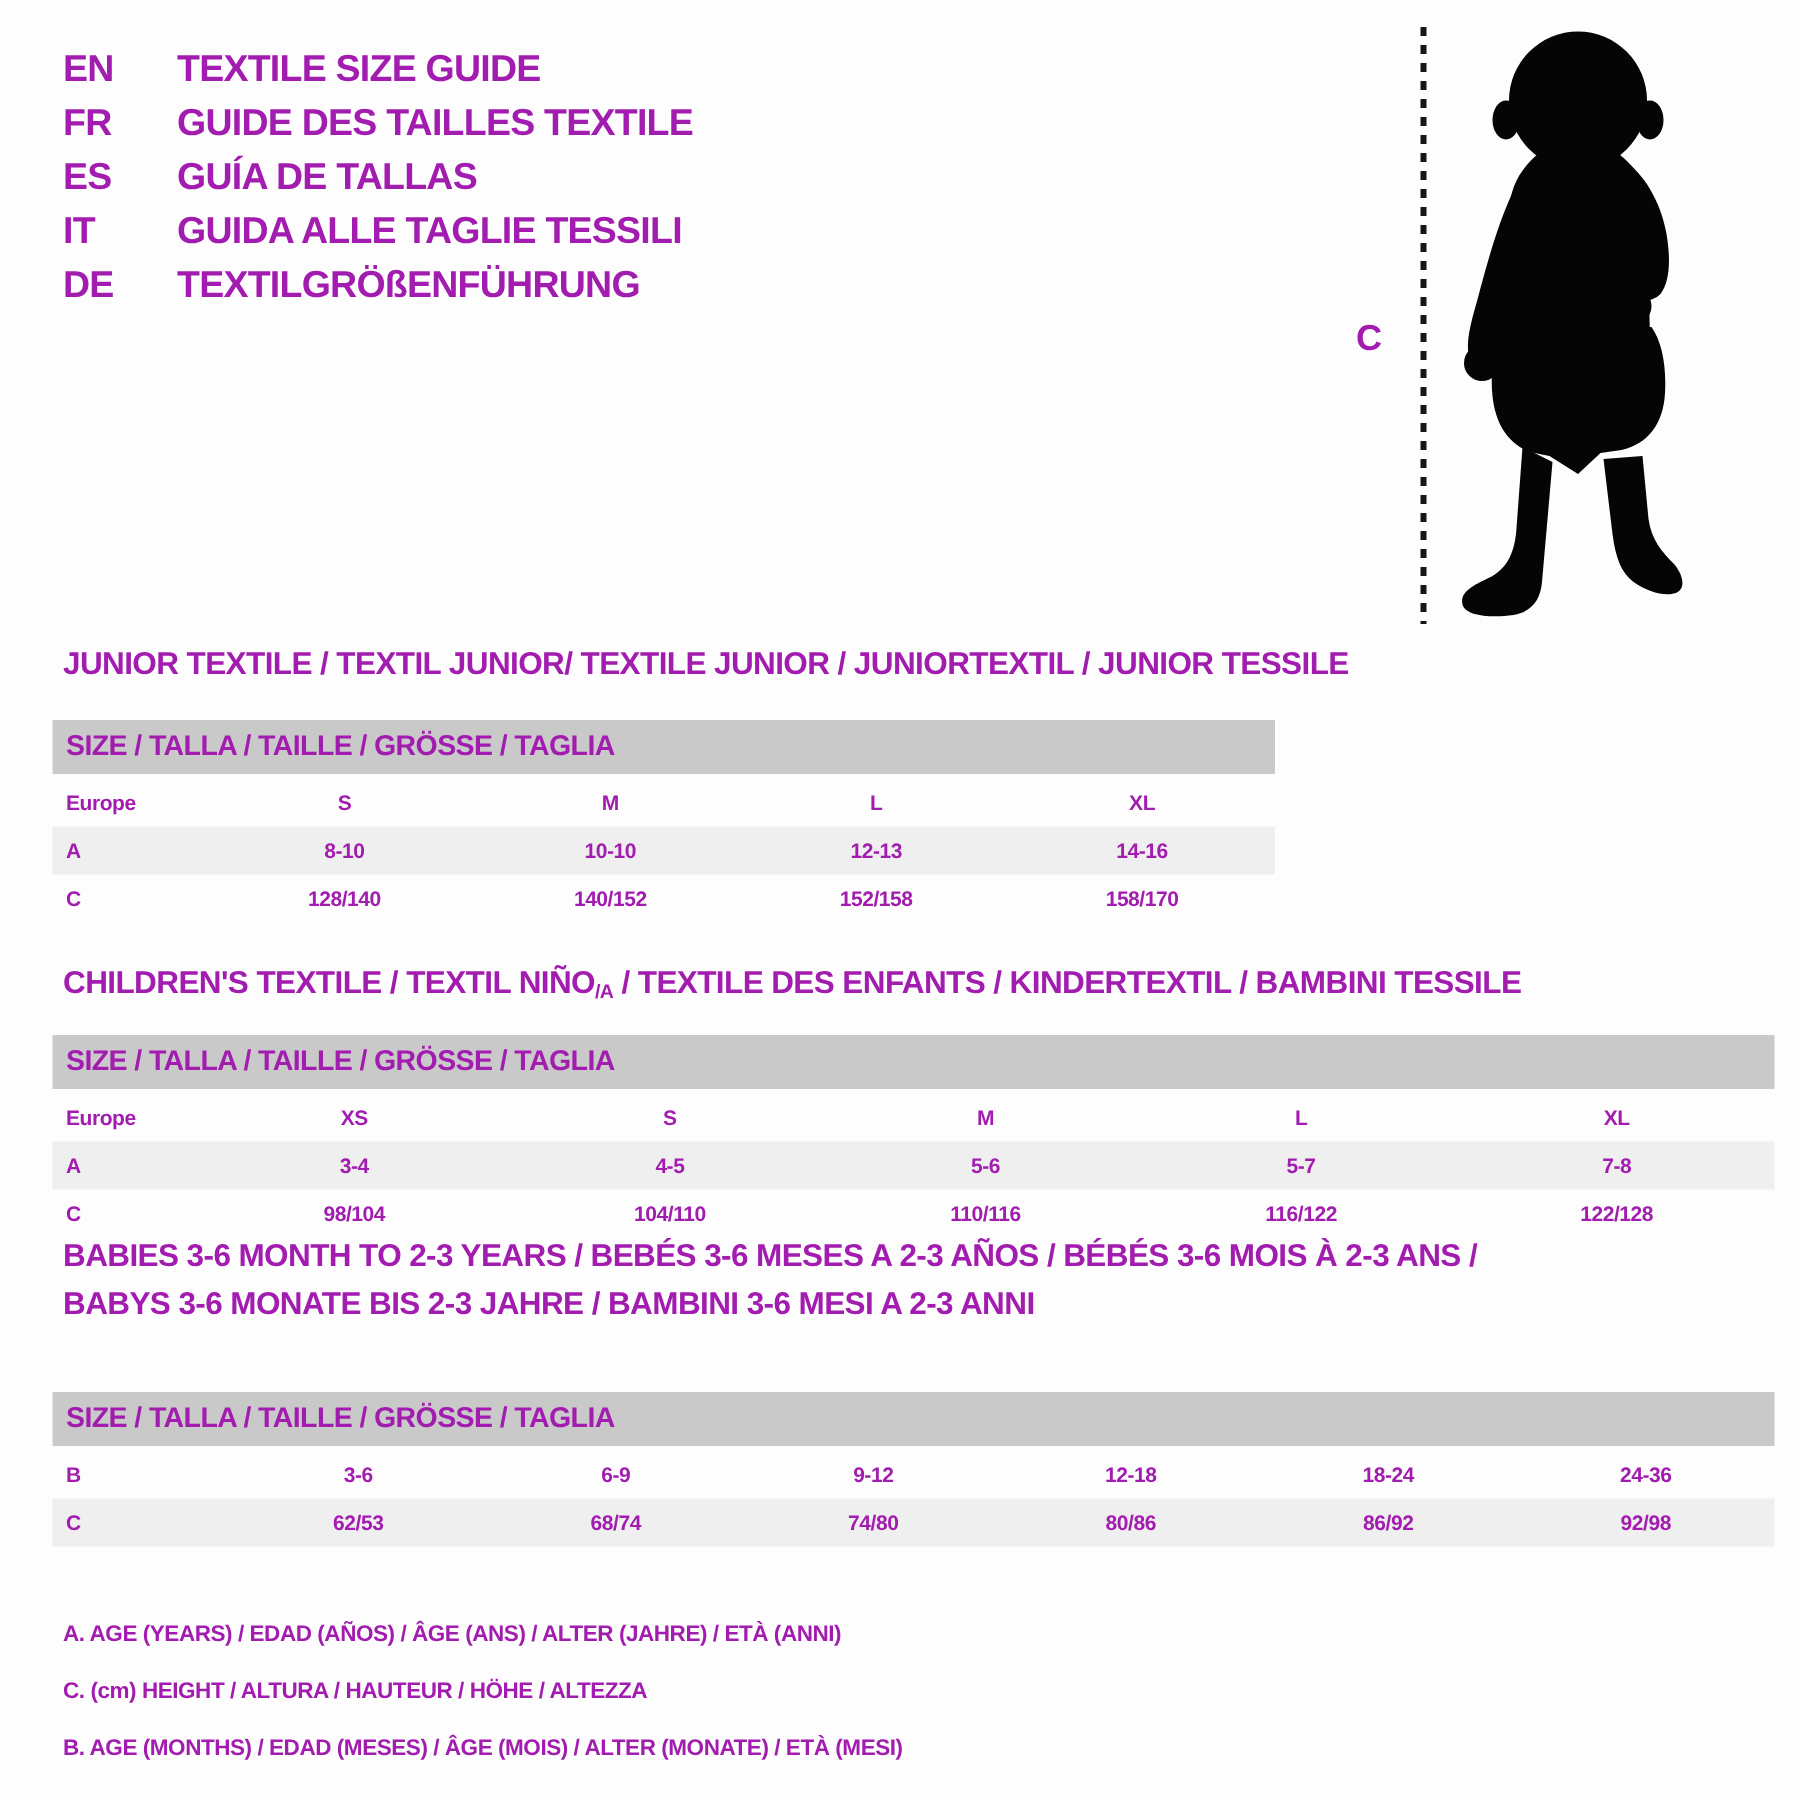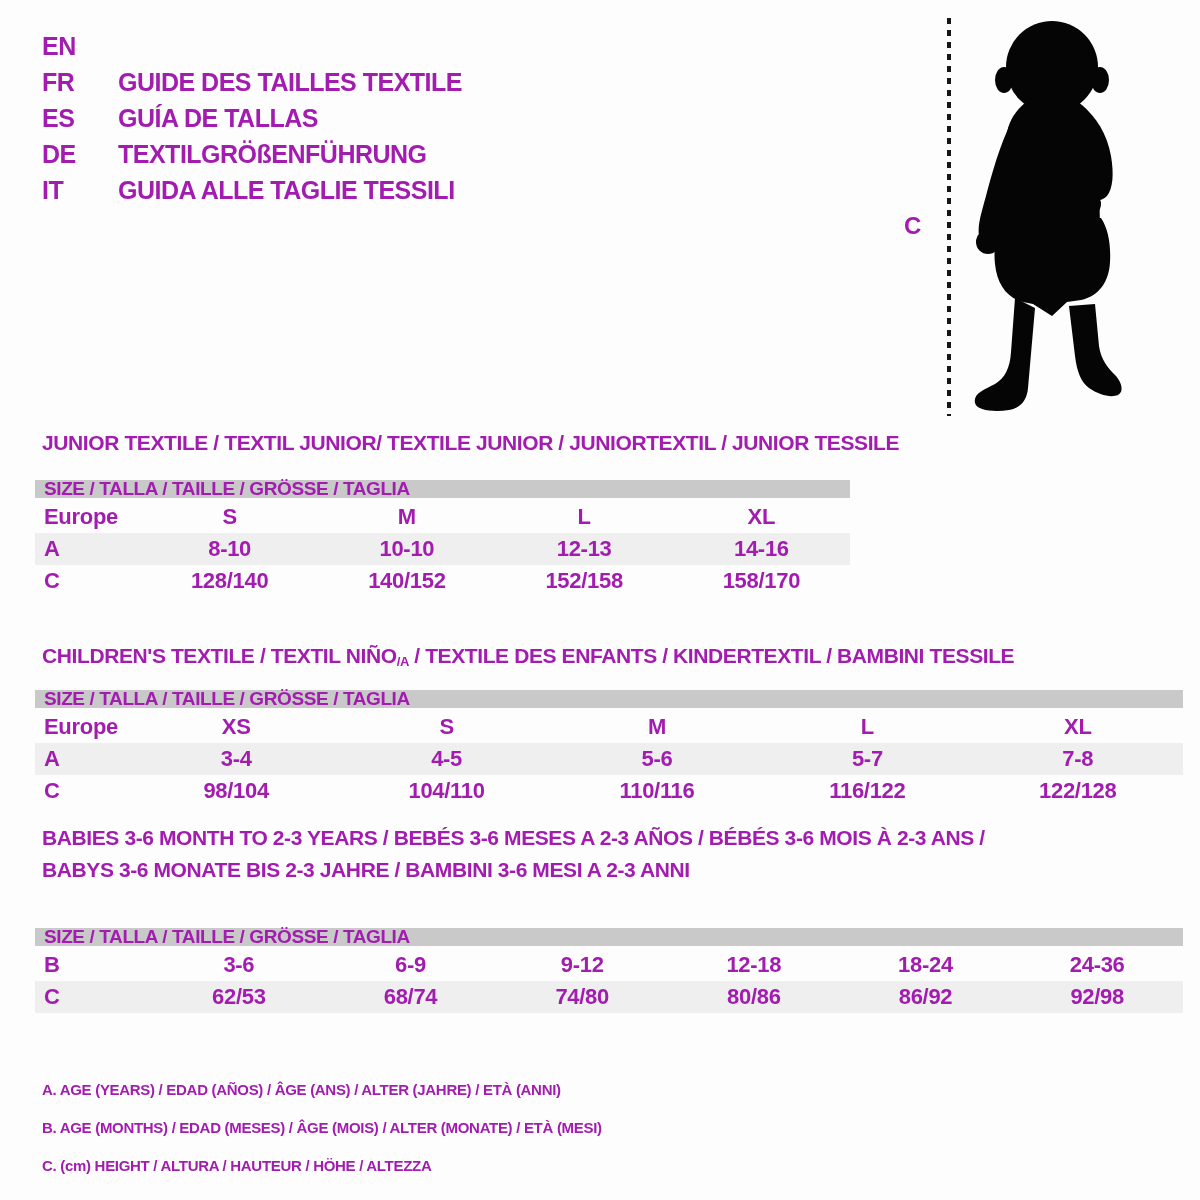--- a/index.html
+++ b/index.html
@@ -28,60 +28,61 @@
   #children-title{left:42px;top:644px;}
   #babies-title{left:42px;top:822px;line-height:32px;}
   .sub{font-size:13px;position:relative;top:3px;}
 
   
   .table{position:absolute;}
   #junior-table{left:35px;top:480px;width:815px;}
   #children-table{left:35px;top:690px;width:1148px;}
   #babies-table{left:35px;top:928px;width:1148px;}
   .size-bar{
-    height:18px;background:#c9c9c9;display:flex;align-items:center;
+    height:36px;background:#c9c9c9;display:flex;align-items:center;
     padding-left:9px;font-size:19px;letter-spacing:-0.4px;box-sizing:border-box;
     margin-bottom:3px;
   }
-  .trow{display:grid;height:32px;align-items:center;font-size:22px;letter-spacing:-0.3px;}
+  .trow{display:grid;height:32px;align-items:center;font-size:14px;letter-spacing:-0.3px;}
   #junior-table .trow{grid-template-columns:106px repeat(4,1fr);}
   #children-table .trow{grid-template-columns:96px repeat(5,1fr);}
   #babies-table .trow{grid-template-columns:118px repeat(6,1fr);}
   .rlabel{padding-left:9px;text-align:left;}
   .cell{text-align:center;}
   .alt{background:#efefef;}
 
   
   .legend{position:absolute;left:42px;top:1070px;}
   .legend-line{height:38px;display:flex;align-items:center;font-size:15px;letter-spacing:-0.3px;white-space:nowrap;}
 </style>
 </head>
 <body>
 
 <div class="page">
 
   <div class="lang-block">
     <div class="lang-row">
       <span class="lang-code">EN</span>
+      <span class="lang-label">TEXTILE SIZE GUIDE</span>
     </div>
     <div class="lang-row">
       <span class="lang-code">FR</span>
       <span class="lang-label">GUIDE DES TAILLES TEXTILE</span>
     </div>
     <div class="lang-row">
       <span class="lang-code">ES</span>
       <span class="lang-label">GUÍA DE TALLAS</span>
     </div>
     <div class="lang-row">
+      <span class="lang-code">IT</span>
+      <span class="lang-label">GUIDA ALLE TAGLIE TESSILI</span>
+    </div>
+    <div class="lang-row">
       <span class="lang-code">DE</span>
       <span class="lang-label">TEXTILGRÖßENFÜHRUNG</span>
-    </div>
-    <div class="lang-row">
-      <span class="lang-code">IT</span>
-      <span class="lang-label">GUIDA ALLE TAGLIE TESSILI</span>
     </div>
   </div>
 
   <span class="measure-label">C</span>
   <div class="measure-line"></div>
   <svg class="baby" width="172" height="400" viewBox="0 0 172 400" xmlns="http://www.w3.org/2000/svg">
     <g fill="#050505">
       <circle cx="86" cy="47" r="46"></circle>
       <ellipse cx="38" cy="60" rx="9" ry="13"></ellipse>
       <ellipse cx="134" cy="60" rx="9" ry="13"></ellipse>
@@ -174,17 +175,17 @@
       <span class="cell">68/74</span>
       <span class="cell">74/80</span>
       <span class="cell">80/86</span>
       <span class="cell">86/92</span>
       <span class="cell">92/98</span>
     </div>
   </div>
 
   <div class="legend">
     <div class="legend-line">A. AGE (YEARS) / EDAD (AÑOS) / ÂGE (ANS) / ALTER (JAHRE) / ETÀ (ANNI)</div>
+    <div class="legend-line">C. (cm) HEIGHT / ALTURA / HAUTEUR / HÖHE / ALTEZZA</div>
     <div class="legend-line">B. AGE (MONTHS) / EDAD (MESES) / ÂGE (MOIS) / ALTER (MONATE) / ETÀ (MESI)</div>
-    <div class="legend-line">C. (cm) HEIGHT / ALTURA / HAUTEUR / HÖHE / ALTEZZA</div>
   </div>
 
 </div>
 
 </body></html>

